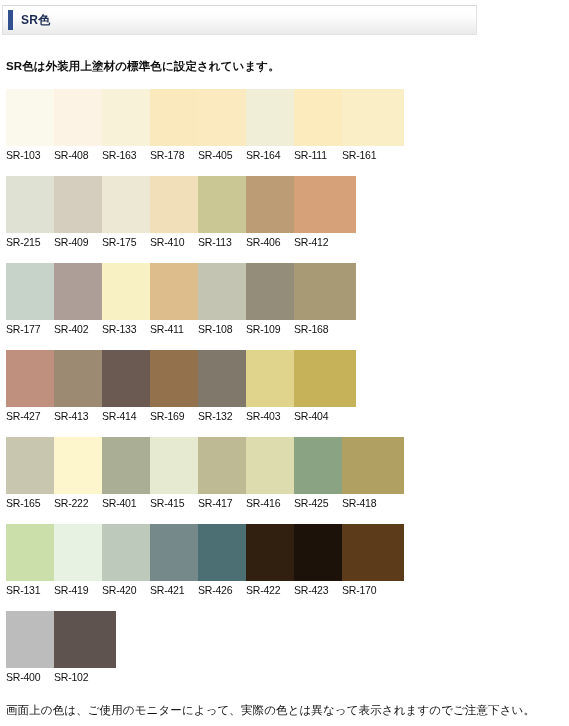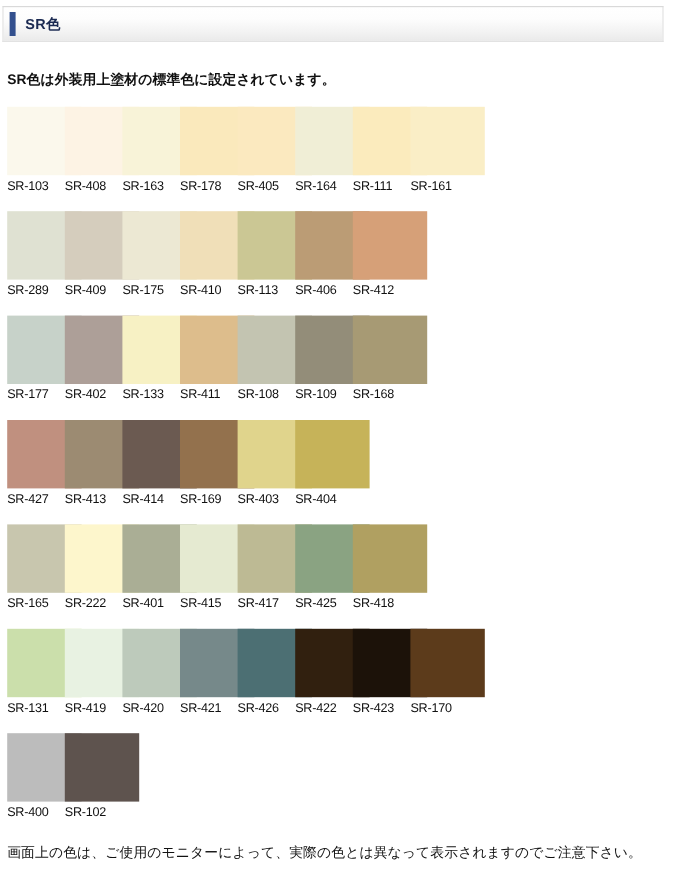--- a/index.html
+++ b/index.html
@@ -14,21 +14,21 @@
     color: #1a1a1a;
     overflow: hidden;
     position: relative;
   }
 
   
   #section-header {
     position: absolute;
     left: 2px;
     top: 5px;
-    width: 551px;
+    width: 475px;
     height: 30px;
     background: linear-gradient(to bottom, #ffffff 0%, #fdfdfd 35%, #f2f2f2 75%, #eaeaea 100%);
     border: 1px solid #e2e2e2;
     border-top: 1px solid #d9d9d9;
     box-sizing: border-box;
     display: flex;
     align-items: center;
   }
   #header-accent {
     width: 5px;
@@ -140,21 +140,21 @@
         <div class="swatch-label">SR-111</div>
       </div>
       <div class="swatch-cell">
         <div class="swatch-chip" style="background: rgb(250, 238, 198);"></div>
         <div class="swatch-label">SR-161</div>
       </div>
     </div>
     <div class="swatch-row">
       <div class="swatch-cell">
         <div class="swatch-chip" style="background: rgb(223, 225, 210);"></div>
-        <div class="swatch-label">SR-289</div>
+        <div class="swatch-label">SR-215</div>
       </div>
       <div class="swatch-cell">
         <div class="swatch-chip" style="background: rgb(213, 205, 189);"></div>
         <div class="swatch-label">SR-409</div>
       </div>
       <div class="swatch-cell">
         <div class="swatch-chip" style="background: rgb(236, 232, 211);"></div>
         <div class="swatch-label">SR-175</div>
       </div>
       <div class="swatch-cell">
@@ -215,20 +215,24 @@
       </div>
       <div class="swatch-cell">
         <div class="swatch-chip" style="background: rgb(107, 90, 81);"></div>
         <div class="swatch-label">SR-414</div>
       </div>
       <div class="swatch-cell">
         <div class="swatch-chip" style="background: rgb(147, 113, 77);"></div>
         <div class="swatch-label">SR-169</div>
       </div>
       <div class="swatch-cell">
+        <div class="swatch-chip" style="background: rgb(128, 120, 106);"></div>
+        <div class="swatch-label">SR-132</div>
+      </div>
+      <div class="swatch-cell">
         <div class="swatch-chip" style="background: rgb(224, 212, 140);"></div>
         <div class="swatch-label">SR-403</div>
       </div>
       <div class="swatch-cell">
         <div class="swatch-chip" style="background: rgb(198, 179, 89);"></div>
         <div class="swatch-label">SR-404</div>
       </div>
     </div>
     <div class="swatch-row">
       <div class="swatch-cell">
@@ -245,20 +249,24 @@
       </div>
       <div class="swatch-cell">
         <div class="swatch-chip" style="background: rgb(229, 234, 209);"></div>
         <div class="swatch-label">SR-415</div>
       </div>
       <div class="swatch-cell">
         <div class="swatch-chip" style="background: rgb(189, 186, 148);"></div>
         <div class="swatch-label">SR-417</div>
       </div>
       <div class="swatch-cell">
+        <div class="swatch-chip" style="background: rgb(220, 220, 174);"></div>
+        <div class="swatch-label">SR-416</div>
+      </div>
+      <div class="swatch-cell">
         <div class="swatch-chip" style="background: rgb(138, 163, 130);"></div>
         <div class="swatch-label">SR-425</div>
       </div>
       <div class="swatch-cell">
         <div class="swatch-chip" style="background: rgb(176, 160, 97);"></div>
         <div class="swatch-label">SR-418</div>
       </div>
     </div>
     <div class="swatch-row">
       <div class="swatch-cell">

